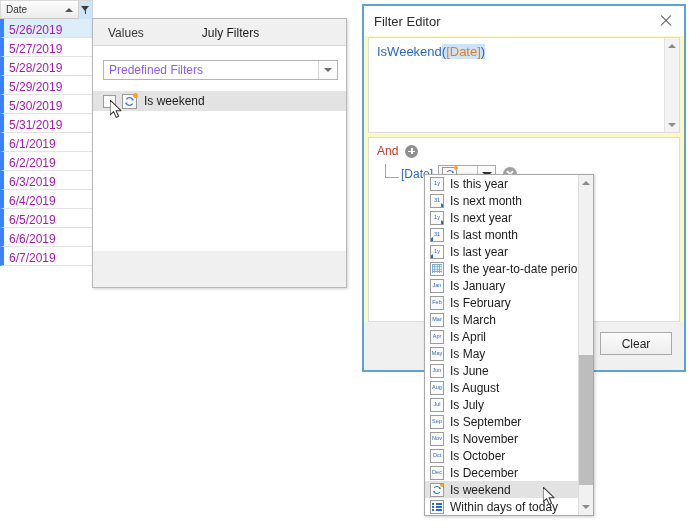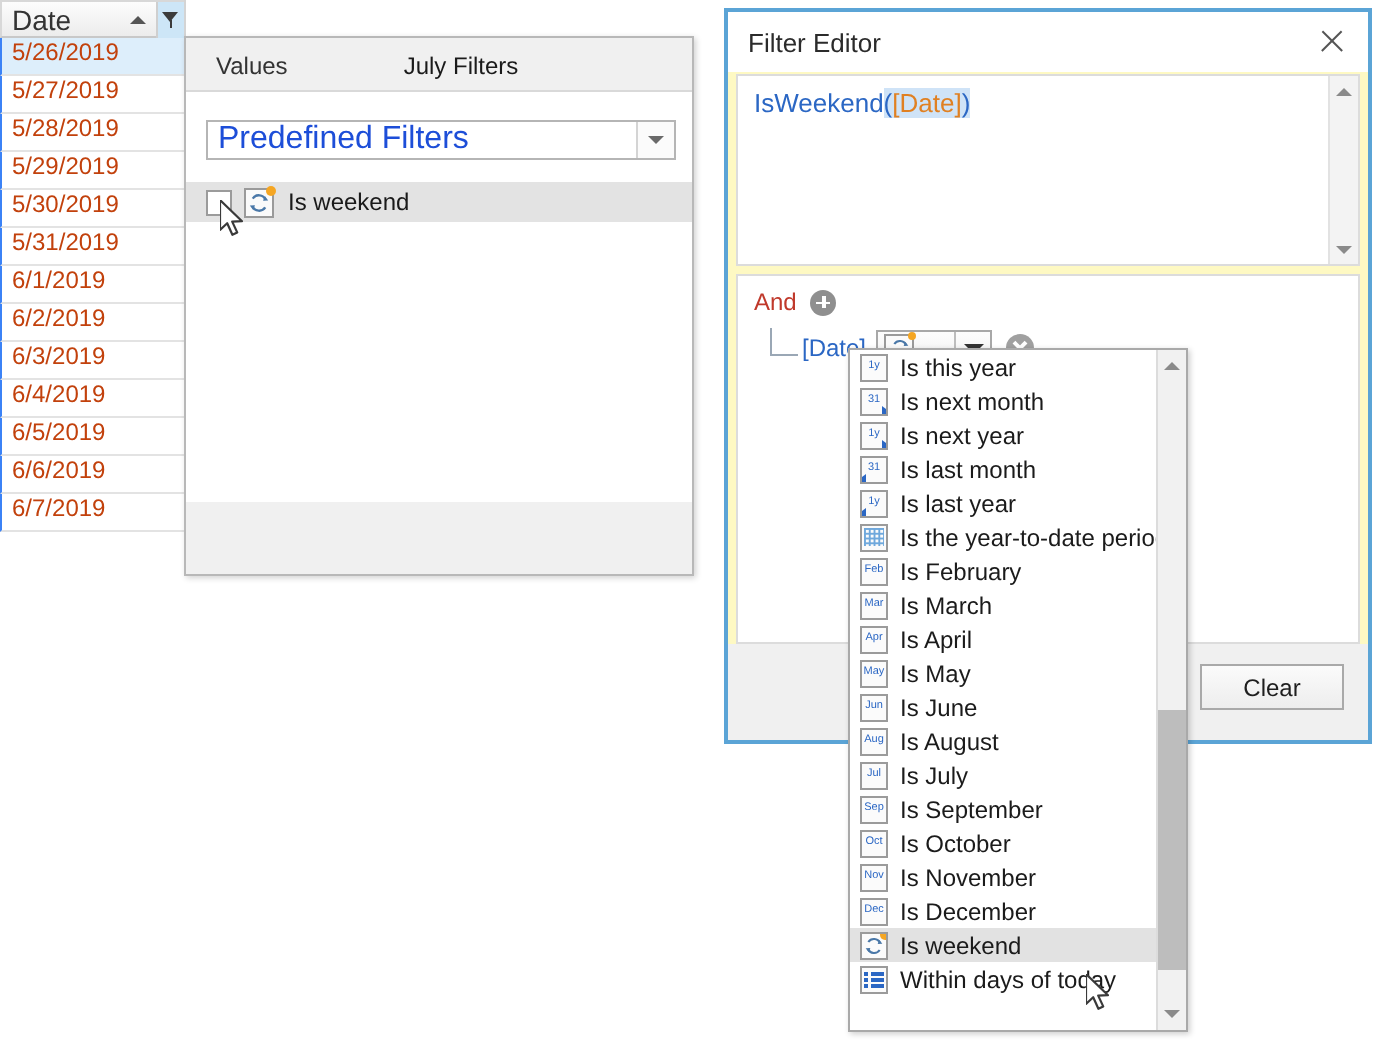--- a/index.html
+++ b/index.html
@@ -23,21 +23,21 @@
     position: relative;
     height: 19px;
     background: linear-gradient(#fdfdfd, #ececec);
     border-bottom: 1px solid #c8c8c8;
     border-top: 1px solid #d8d8d8;
     border-left: 1px solid #d8d8d8;
     box-sizing: border-box;
     display: flex; align-items: center;
   }
   #grid-header .hdr-text {
-    flex: 1; padding-left: 5px; font-size: 14px; color: #333;
+    flex: 1; padding-left: 5px; font-size: 10px; color: #333;
     white-space: nowrap; overflow: hidden;
   }
   .sort-asc {
     width: 0; height: 0;
     border-left: 4px solid transparent;
     border-right: 4px solid transparent;
     border-bottom: 4px solid #555;
     margin-right: 5px;
   }
   .funnel-btn {
@@ -58,26 +58,26 @@
     border-top: 5px solid #3b3b3b;
   }
   .funnel:after {
     content: "";
     position: absolute; left: 3.5px; top: 5px;
     width: 1.5px; height: 4px; background: #3b3b3b;
   }
   .grid-row {
     height: 19px;
     border-bottom: 1px solid #e3e3e3;
-    border-left: 1px solid #3b82f6;
-    box-sizing: border-box;
-    display: flex; align-items: flex-start;
+    border-left: 4px solid #3b82f6;
+    box-sizing: border-box;
+    display: flex; align-items: flex-end;
     padding-left: 5px;
     font-size: 12px;
-    color: #c2410c;
+    color: #a21caf;
     background: #ffffff;
   }
   .grid-row.selected { background: #ddeefb; }
 
   
   #filter-popup {
     position: absolute; left: 92px; top: 18px;
     width: 255px; height: 270px;
     background: #f0f0f0;
     border: 1px solid #b8b8b8;
@@ -117,21 +117,21 @@
   }
   #predef-combo {
     position: absolute; left: 10px; top: 14px;
     width: 235px; height: 20px;
     border: 1px solid #b5b5b5;
     background: #ffffff;
     box-sizing: border-box;
     display: flex; align-items: center;
   }
   #predef-combo .ctext {
-    flex: 1; padding-left: 5px; font-size: 16px; color: #1d4ed8;
+    flex: 1; padding-left: 5px; font-size: 12px; color: #8b5cf6;
   }
   .combo-arrow-box {
     width: 18px; height: 100%;
     border-left: 1px solid #d4d4d4;
     background: #fbfbfb;
     display: flex; align-items: center; justify-content: center;
   }
   .caret-down {
     width: 0; height: 0;
     border-left: 4px solid transparent;
@@ -587,20 +587,24 @@
           <span class="ico">1y<span class="arw left"></span></span>
           <span>Is last year</span>
         </div>
         <div class="op-item">
           <span class="ico">
             <span class="grid-dots"></span>
           </span>
           <span>Is the year-to-date period</span>
         </div>
         <div class="op-item">
+          <span class="ico">Jan</span>
+          <span>Is January</span>
+        </div>
+        <div class="op-item">
           <span class="ico">Feb</span>
           <span>Is February</span>
         </div>
         <div class="op-item">
           <span class="ico">Mar</span>
           <span>Is March</span>
         </div>
         <div class="op-item">
           <span class="ico">Apr</span>
           <span>Is April</span>
@@ -619,26 +623,26 @@
         </div>
         <div class="op-item">
           <span class="ico">Jul</span>
           <span>Is July</span>
         </div>
         <div class="op-item">
           <span class="ico">Sep</span>
           <span>Is September</span>
         </div>
         <div class="op-item">
+          <span class="ico">Nov</span>
+          <span>Is November</span>
+        </div>
+        <div class="op-item">
           <span class="ico">Oct</span>
           <span>Is October</span>
-        </div>
-        <div class="op-item">
-          <span class="ico">Nov</span>
-          <span>Is November</span>
         </div>
         <div class="op-item">
           <span class="ico">Dec</span>
           <span>Is December</span>
         </div>
         <div class="op-item hover">
           <span class="ico">
             <svg width="10" height="10" viewBox="0 0 12 12">
               <path d="M9.6 4.2A4 4 0 0 0 2.6 3.6" stroke="#4a78a8" stroke-width="1.3" fill="none"></path>
               <path d="M2.4 7.8A4 4 0 0 0 9.4 8.4" stroke="#4a78a8" stroke-width="1.3" fill="none"></path>

